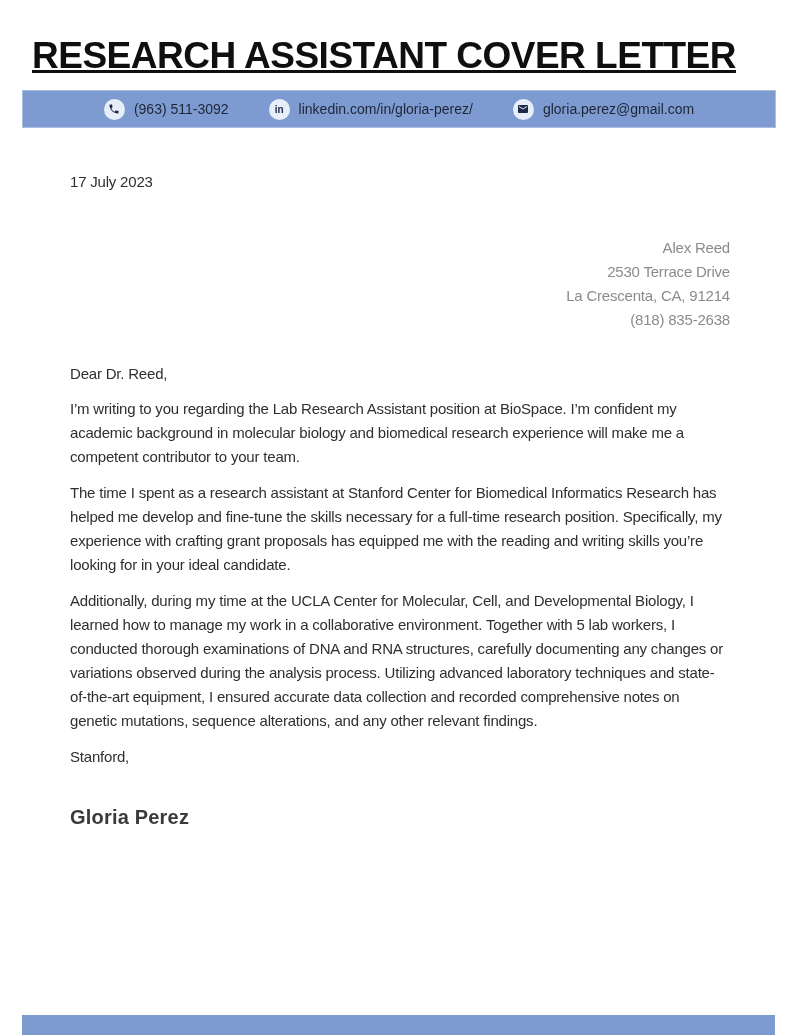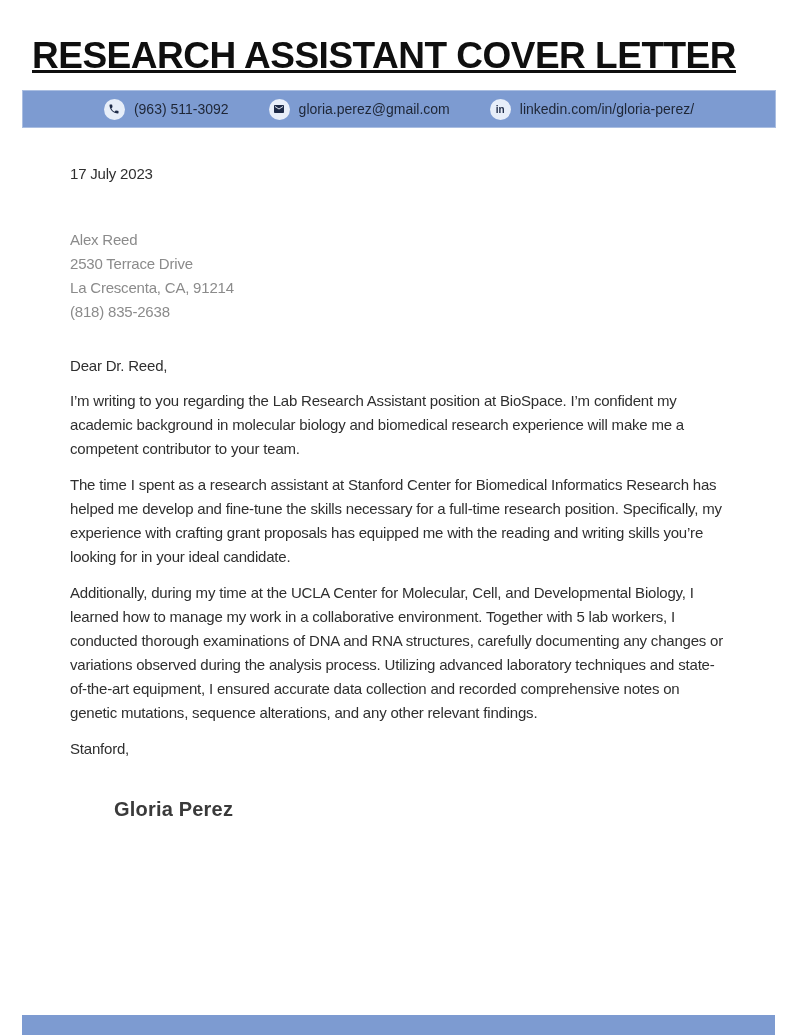--- a/index.html
+++ b/index.html
@@ -46,34 +46,34 @@
   .icon-circle svg{display:block;}
   .linkedin-glyph{
     font-size:10px;font-weight:bold;letter-spacing:0;
     font-family:"Liberation Sans",sans-serif;
   }
   .contact-text{
     font-size:14px;color:var(--bar-text);letter-spacing:0;
     white-space:nowrap;
   }
   .letter{
-    position:absolute;left:70px;right:70px;top:162px;
+    position:absolute;left:70px;right:70px;top:170px;
     font-size:15px;line-height:24px;letter-spacing:-0.2px;
     color:var(--body-text);
   }
   .date{margin:0 0 42px;}
   .recipient{color:var(--muted-text);margin:0 0 30px;}
-  .recipient div{line-height:24px;}
+  .recipient div{line-height:24px;text-align:right;}
   .salutation{margin:0 0 11px;}
   .para{margin:0 0 12px;}
   .closing{margin:0;}
   .signature{
     margin-top:34px;
     font-size:20px;line-height:28px;font-weight:800;
-    letter-spacing:0.2px;color:#3a3a3a;margin-left:44px;
+    letter-spacing:0.2px;color:#3a3a3a;
   }
   .footer-bar{
     position:absolute;left:22px;right:25px;bottom:0;height:20px;
     background:var(--accent);
   }
 </style>
 </head>
 <body>
 
 <div class="page">
@@ -84,31 +84,31 @@
     <div class="contact-item">
       <span class="icon-circle">
         <svg width="12" height="12" viewBox="0 0 24 24" fill="currentColor" aria-hidden="true">
           <path d="M6.62 10.79c1.44 2.83 3.76 5.14 6.59 6.59l2.2-2.2c.27-.27.67-.36 1.02-.24 1.12.37 2.33.57 3.57.57.55 0 1 .45 1 1V20c0 .55-.45 1-1 1-9.39 0-17-7.61-17-17 0-.55.45-1 1-1h3.5c.55 0 1 .45 1 1 0 1.25.2 2.45.57 3.57.11.35.03.74-.25 1.02l-2.2 2.2z"></path>
         </svg>
       </span>
       <span class="contact-text">(963) 511-3092</span>
     </div>
     <div class="contact-item">
       <span class="icon-circle">
+        <span class="linkedin-glyph">in</span>
+      </span>
+      <span class="contact-text">linkedin.com/in/gloria-perez/</span>
+    </div>
+    <div class="contact-item">
+      <span class="icon-circle">
         <svg width="12" height="12" viewBox="0 0 24 24" fill="currentColor" aria-hidden="true">
           <path d="M20 4H4c-1.1 0-2 .9-2 2v12c0 1.1.9 2 2 2h16c1.1 0 2-.9 2-2V6c0-1.1-.9-2-2-2zm0 4l-8 5-8-5V6l8 5 8-5v2z"></path>
         </svg>
       </span>
       <span class="contact-text">gloria.perez@gmail.com</span>
-    </div>
-    <div class="contact-item">
-      <span class="icon-circle">
-        <span class="linkedin-glyph">in</span>
-      </span>
-      <span class="contact-text">linkedin.com/in/gloria-perez/</span>
     </div>
   </div>
 
   <div class="letter">
     <p class="date">17 July 2023</p>
 
     <div class="recipient">
       <div>Alex Reed</div>
       <div>2530 Terrace Drive</div>
       <div>La Crescenta, CA, 91214</div>

